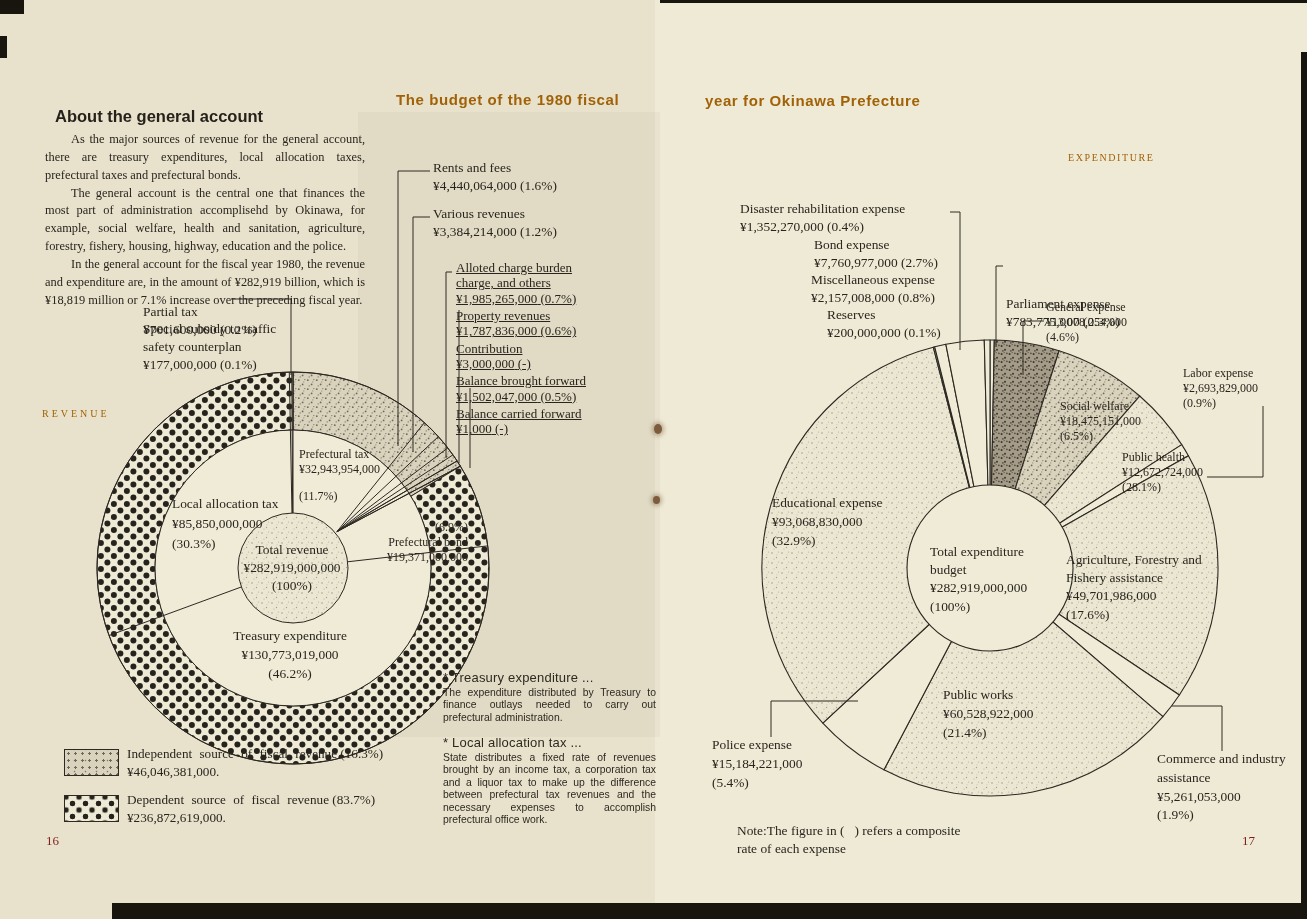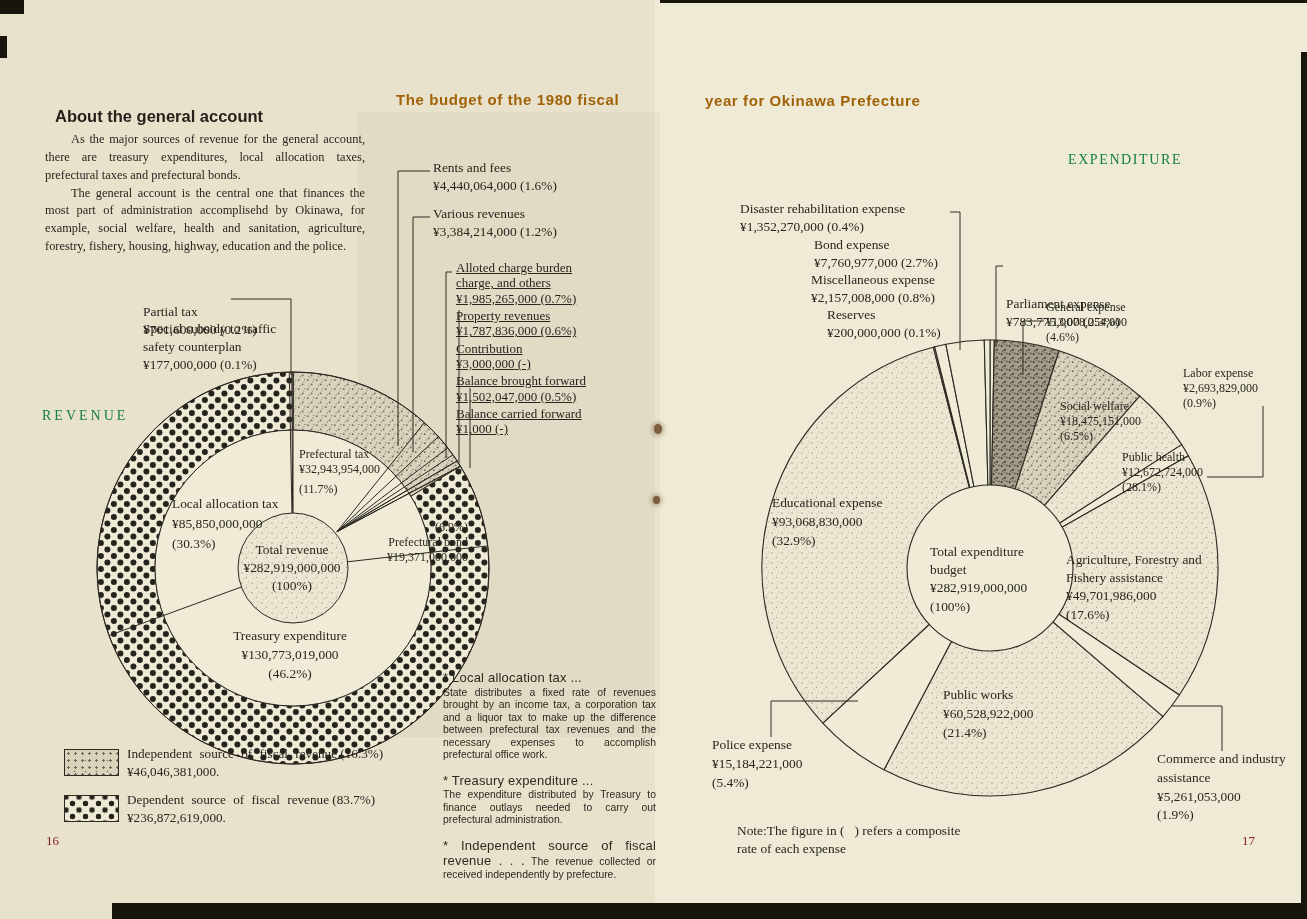--- a/index.html
+++ b/index.html
@@ -7,21 +7,21 @@
          font-family:"Liberation Serif",serif;color:#29251e;}
   .tint-left{position:absolute;left:0;top:0;width:655px;height:100%;background:rgba(168,156,126,.09);pointer-events:none;}
   .scan-shade{position:absolute;left:358px;top:112px;width:302px;height:625px;background:rgba(150,140,112,.08);pointer-events:none;}
   .stain{position:absolute;background:#7c5c3c;border-radius:50%;box-shadow:0 0 4px 2px rgba(124,92,60,.45);}
   .mark{position:absolute;background:#18150f;}
   .page-title{position:absolute;font-family:"Liberation Sans",sans-serif;font-weight:700;
               font-size:15px;letter-spacing:.6px;color:#a16207;}
   .sec-head{position:absolute;font-family:"Liberation Sans",sans-serif;font-weight:700;font-size:16.5px;color:#26221b;}
   .body-copy{position:absolute;left:45px;top:131px;width:320px;font-size:12.4px;line-height:1.44;text-align:justify;}
   .body-copy p{margin:0;text-indent:26px;}
-  .chart-word{position:absolute;font-size:14px;letter-spacing:3px;color:#15803d;}
+  .chart-word{position:absolute;font-size:10px;letter-spacing:3px;color:#a16207;}
   .ann{position:absolute;font-size:13.4px;line-height:1.33;color:#29251e;}
   .ann .ln{display:block;}
   .sm{font-size:12px;line-height:1.27;}
   .ctr{text-align:center;}
   .rt{text-align:right;}
   .ann-block{font-size:13px;line-height:1.18;text-decoration:underline;}
   .ann-block .ent{margin-bottom:2px;}
   .legend-row{position:absolute;left:64px;}
   .legend-swatch{position:absolute;left:0;top:4px;width:55px;height:27px;border:1.4px solid #2c2822;box-sizing:border-box;}
   .sw-mid{background-color:#d9d2bd;
@@ -133,20 +133,21 @@
     </g>
   </svg>
 
   <div class="page-title" style="left:396px;top:91px;">The budget of the 1980 fiscal</div>
 
   <div class="sec-head" style="left:55px;top:107px;">About the general account</div>
 
   <div class="body-copy">
     <p>As the major sources of revenue for the general account, there are treasury expenditures, local allocation taxes, prefectural taxes and prefectural bonds.</p>
     <p>The general account is the central one that finances the most part of administration accomplisehd by Okinawa, for example, social welfare, health and sanitation, agriculture, forestry, fishery, housing, highway, education and the police.</p>
+    <p>In the general account for the fiscal year 1980, the revenue and expenditure are, in the amount of ¥282,919 billion, which is ¥18,819 million or 7.1% increase over the preceding fiscal year.</p>
   </div>
 
   <div class="chart-word" style="left:42px;top:408px;">REVENUE</div>
 
   <div class="ann" style="left:433px;top:159px;width:190px;">
     <span class="ln">Rents and fees</span>
     <span class="ln"><span>¥4,440,064,000</span> <span>(1.6%)</span></span>
   </div>
   <div class="ann" style="left:433px;top:205px;width:190px;">
     <span class="ln">Various revenues</span>
@@ -183,21 +184,21 @@
     <span class="ln"><span>¥177,000,000</span> <span>(0.1%)</span></span>
   </div>
   <div class="ann" style="left:172px;top:494px;width:175px;line-height:1.48;">
     <span class="ln">Local allocation tax</span>
     <span class="ln">¥85,850,000,000</span>
     <span class="ln">(30.3%)</span>
   </div>
   <div class="ann sm" style="left:299px;top:447px;width:110px;">
     <span class="ln">Prefectural tax</span>
     <span class="ln">¥32,943,954,000</span>
-    <span class="ln" style="margin-top:5px;">(11.7%)</span>
+    <span class="ln" style="margin-top:12px;">(11.7%)</span>
   </div>
   <div class="ann sm rt" style="left:348px;top:520px;width:120px;">
     <span class="ln">(6.9%)</span>
     <span class="ln">Prefectural bond</span>
     <span class="ln">¥19,371,000,000</span>
   </div>
   <div class="ann ctr" style="left:212px;top:541px;width:160px;">
     <span class="ln">Total revenue</span>
     <span class="ln">¥282,919,000,000</span>
     <span class="ln">(100%)</span>
@@ -218,30 +219,26 @@
   <div class="legend-row" style="top:791px;height:40px;width:370px;">
     <span class="legend-swatch sw-dots"></span>
     <span class="legend-text">
       <span class="ln lab">Dependent source of fiscal revenue</span>
       <span class="ln">(83.7%) ¥236,872,619,000.</span>
     </span>
   </div>
 
   <div class="footnotes">
     <p>
-      <span class="fn-term fn-block">* Local allocation tax ...</span>
-      <span>State distributes a fixed rate of revenues brought by an income tax, a corporation tax and a liquor tax to make up the difference between prefectural tax revenues and the necessary expenses to accomplish prefectural office work.</span>
-    </p>
-    <p>
       <span class="fn-term fn-block">* Treasury expenditure ...</span>
       <span>The expenditure distributed by Treasury to finance outlays needed to carry out prefectural administration.</span>
     </p>
     <p>
-      <span class="fn-term">* Independent source of fiscal revenue . . .</span>
-      <span>The revenue collected or received independently by prefecture.</span>
+      <span class="fn-term fn-block">* Local allocation tax ...</span>
+      <span>State distributes a fixed rate of revenues brought by an income tax, a corporation tax and a liquor tax to make up the difference between prefectural tax revenues and the necessary expenses to accomplish prefectural office work.</span>
     </p>
   </div>
 
   <div class="pageno" style="left:46px;top:833px;">16</div>
 
   <div class="page-title" style="left:705px;top:92px;">year for Okinawa Prefecture</div>
 
   <div class="chart-word" style="left:1068px;top:152px;letter-spacing:1.6px;">EXPENDITURE</div>
 
   <div class="ann" style="left:740px;top:200px;width:212px;">

